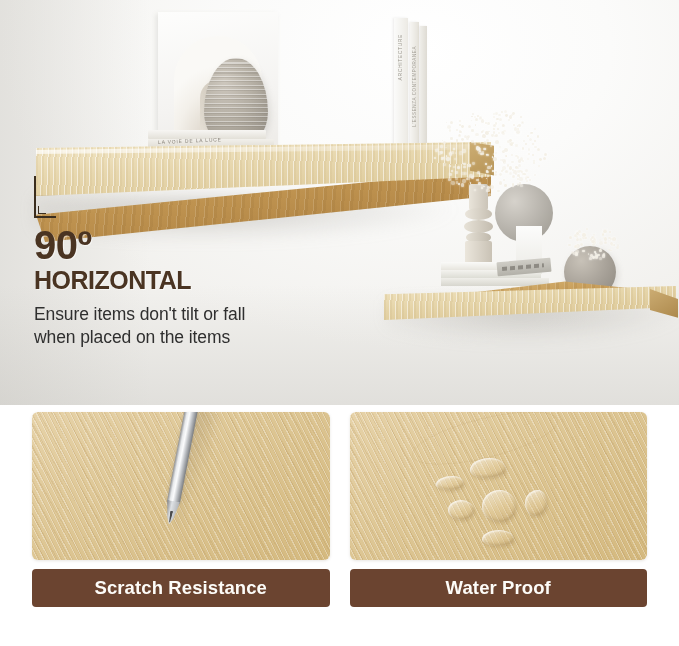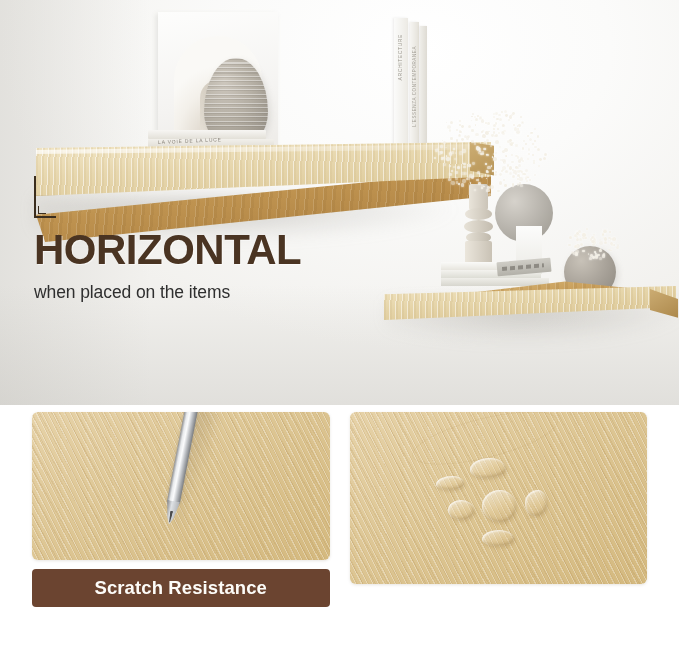--- a/index.html
+++ b/index.html
@@ -209,21 +209,21 @@
   
   .headline {
     position:absolute; left:34px; top:226px; width:330px; z-index:5;
   }
   .h-deg, .h-l2, .h-l3 {
     font-weight:bold; line-height:.96; letter-spacing:-0.5px;
     color:#4a3422;
     text-shadow: 1px 1px 0 rgba(255,255,255,.55);
   }
   .h-deg { font-size:40px; }
-  .h-l2  { font-size:42px; margin-top:4px; }
+  .h-l2  { font-size:25px; margin-top:4px; }
   .h-l3  { font-size:34px; margin-top:2px; }
   .sub {
     margin-top:11px; font-size:17.5px; line-height:1.28; color:#2f2f2f;
     letter-spacing:-0.1px;
   }
 
   
   .cards {
     position:absolute; left:0; top:412px; width:679px; height:195px;
     display:flex; gap:20px; padding:0 32px;
@@ -690,22 +690,24 @@
     </div>
     <div class="grey-card"></div>
 
     <div class="shelf-bot">
       <div class="top-face"></div>
       <div class="front"></div>
       <div class="cap"></div>
     </div>
 
     <div class="headline">
+      <div class="h-deg">90º</div>
       <div class="h-l2">HORIZONTAL</div>
       <div class="sub">
+        <div>Ensure items don't tilt or fall</div>
         <div>when placed on the items</div>
       </div>
     </div>
   </div>
 
   <div class="cards">
 
     <div class="card">
       <div class="swatch">
         <div class="driver">
@@ -723,16 +725,17 @@
         <div class="grain-swirl"></div>
         <div class="drops">
           <div class="drop d1"></div>
           <div class="drop d2"></div>
           <div class="drop d3"></div>
           <div class="drop d4"></div>
           <div class="drop d5"></div>
           <div class="drop d6"></div>
         </div>
       </div>
+      <div class="card-label">Water Proof</div>
     </div>
 
   </div>
 </div>
 
 </body></html>

